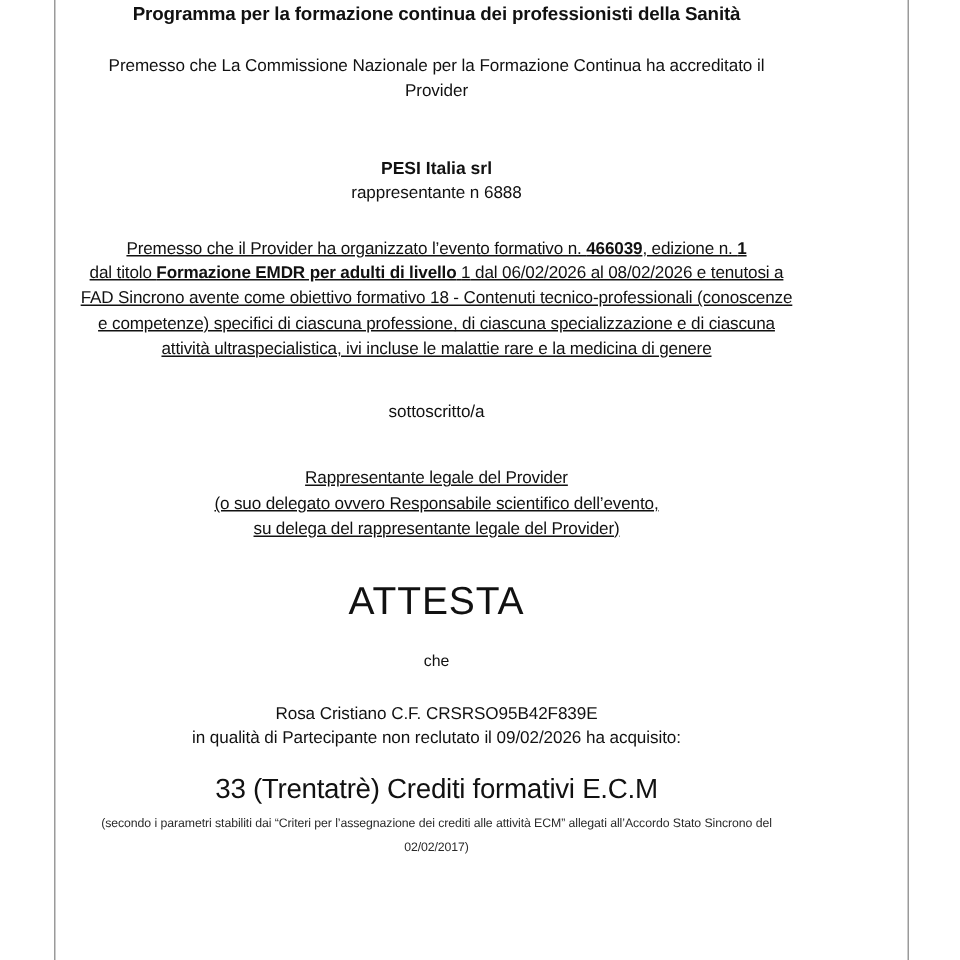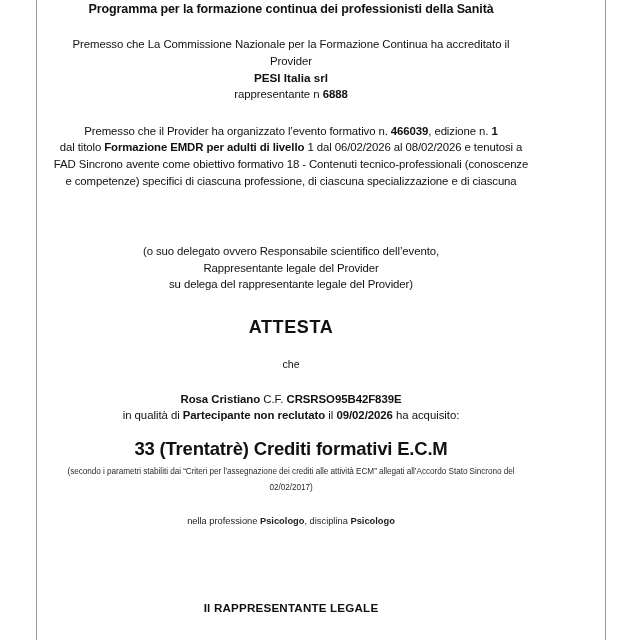--- a/index.html
+++ b/index.html
@@ -57,49 +57,51 @@
   .spacer-lg { height: 20px; }
   .spacer-md { height: 14px; }
   .spacer-xs { height: 5px; }
 
   .body-text {
     font-size: 11.4px;
     line-height: 1.46;
     letter-spacing: -0.05px;
   }
 
-  .body-text b { font-weight: bold; }
+  .body-text b { font-weight: normal; }
 
   .name-bold {
     font-size: 11.7px;
     font-weight: bold;
     line-height: 1.4;
+    margin-top: 35px;
   }
 
   .para {
     font-size: 11.4px;
     line-height: 1.47;
     letter-spacing: -0.1px;
+    text-decoration: underline;
   }
 
   .attesta {
-    font-size: 18px;
-    font-weight: bold;
+    font-size: 26px;
+    font-weight: normal;
     letter-spacing: 0.6px;
     line-height: 1.1;
   }
 
   .che {
     font-size: 10.6px;
     line-height: 1.2;
   }
 
   .credits {
     font-size: 18.5px;
-    font-weight: bold;
+    font-weight: normal;
     letter-spacing: -0.2px;
     line-height: 1.15;
   }
 
   .fineprint {
     font-size: 8.2px;
     line-height: 1.9;
     letter-spacing: -0.05px;
     color: #2a2a2a;
   }
@@ -135,32 +137,34 @@
     <div class="body-text">Premesso che La Commissione Nazionale per la Formazione Continua ha accreditato il Provider</div>
     <div class="name-bold">PESI Italia srl</div>
     <div class="body-text"><span>rappresentante n </span><b>6888</b></div>
 
     <div class="spacer-lg"></div>
 
     <div class="para"><span>Premesso che il Provider ha organizzato l’evento formativo n. </span><b>466039</b><span>, edizione n. </span><b>1</b></div>
     <div class="para"><span>dal titolo </span><b>Formazione EMDR per adulti di livello</b><span>&nbsp;</span><span>1</span><span> dal 06/02/2026 al 08/02/2026 e tenutosi a</span></div>
     <div class="para">FAD Sincrono avente come obiettivo formativo 18 - Contenuti tecnico-professionali (conoscenze</div>
     <div class="para">e competenze) specifici di ciascuna professione, di ciascuna specializzazione e di ciascuna</div>
+    <div class="para">attività ultraspecialistica, ivi incluse le malattie rare e la medicina di genere</div>
 
     <div class="spacer-lg"></div>
     <div class="spacer-xs"></div>
 
+    <div class="body-text">sottoscritto/a</div>
 
     <div class="spacer-md"></div>
 
 
     <div class="spacer-md"></div>
 
+    <div class="para">Rappresentante legale del Provider</div>
     <div class="para">(o suo delegato ovvero Responsabile scientifico dell’evento,</div>
-    <div class="para">Rappresentante legale del Provider</div>
     <div class="para">su delega del rappresentante legale del Provider)</div>
 
     <div class="spacer-lg"></div>
     <div class="spacer-xs"></div>
 
     <div class="attesta">ATTESTA</div>
 
     <div class="spacer-lg"></div>
 
     <div class="che">che</div>
@@ -174,21 +178,20 @@
 
     <div class="credits">33 (Trentatrè) Crediti formativi E.C.M</div>
 
     <div class="spacer-xs"></div>
 
     <div class="fineprint">(secondo i parametri stabiliti dai “Criteri per l’assegnazione dei crediti alle attività ECM” allegati all’Accordo Stato Sincrono del</div>
     <div class="fineprint">02/02/2017)</div>
 
     <div class="spacer-lg"></div>
 
-    <div class="profession"><span>nella professione </span><b>Psicologo</b><span>, disciplina </span><b>Psicologo</b></div>
 
     <div class="spacer-lg"></div>
     <div class="spacer-lg"></div>
     <div class="spacer-lg"></div>
     <div class="spacer-md"></div>
 
     <div class="sig-title">Il RAPPRESENTANTE LEGALE</div>
 
   </div>
 </div>

